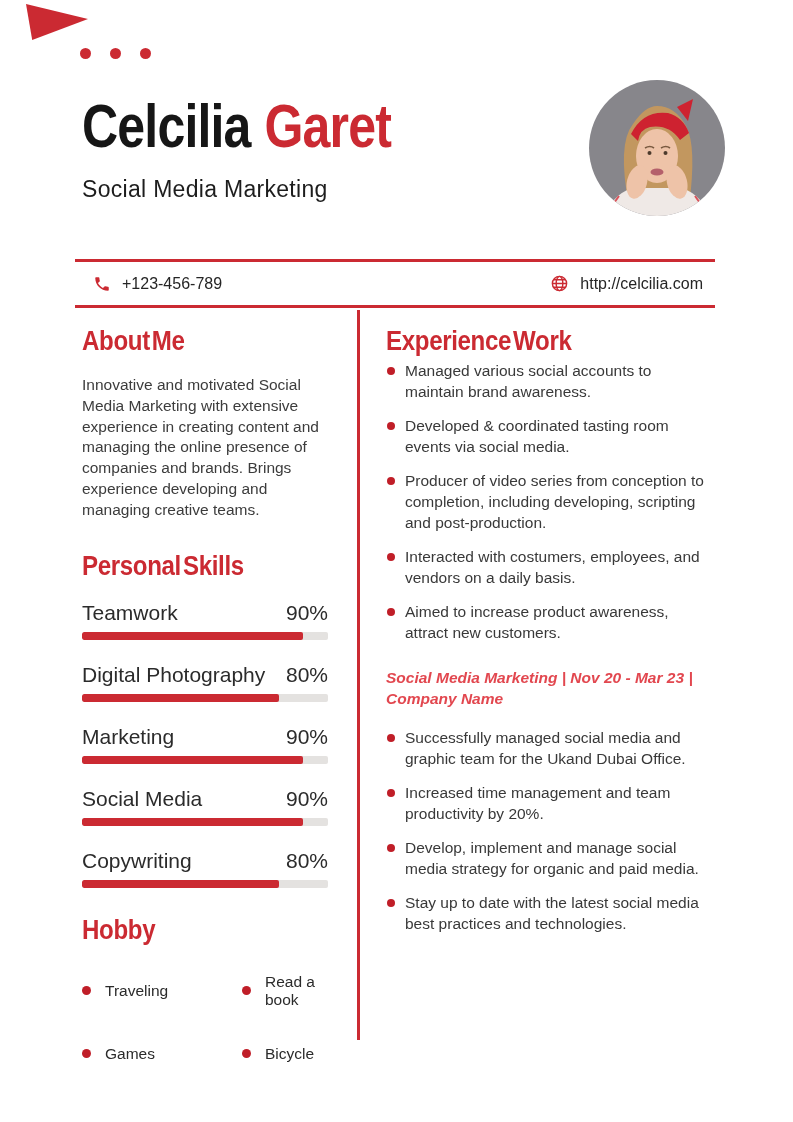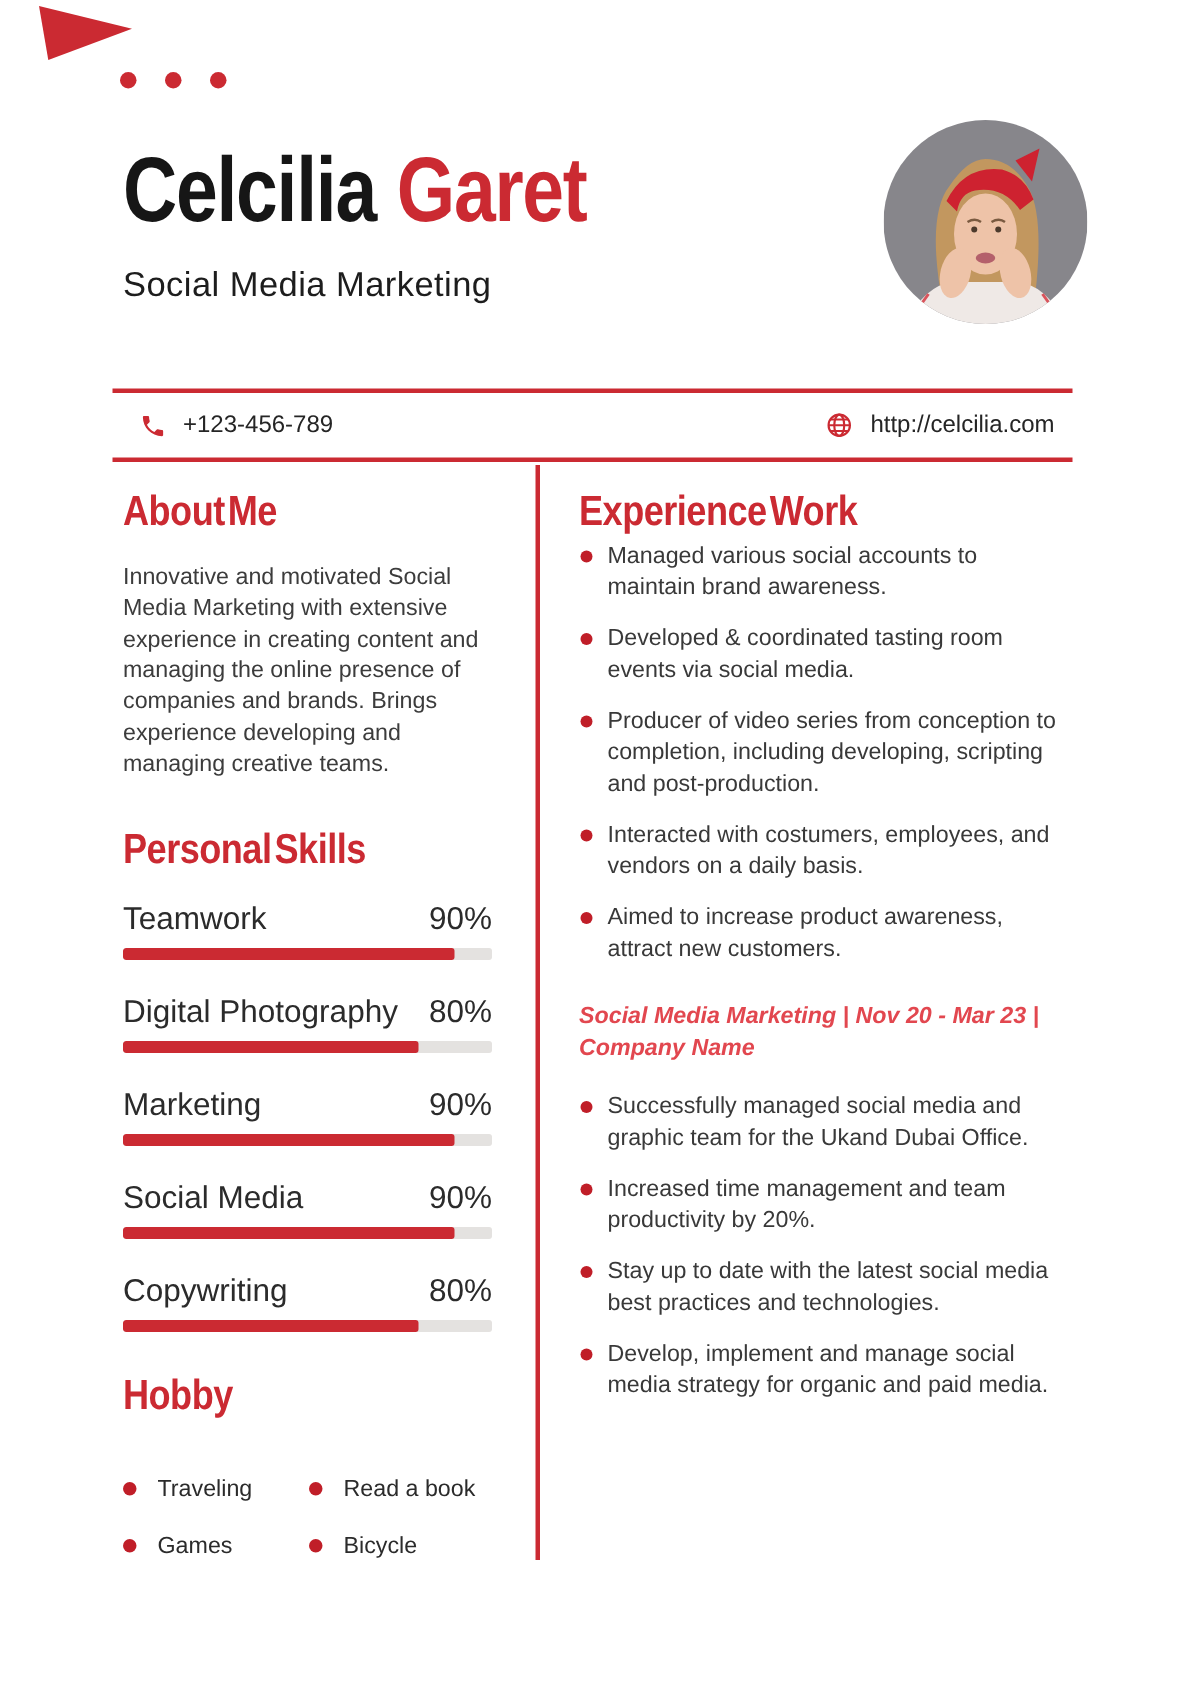--- a/index.html
+++ b/index.html
@@ -40,21 +40,21 @@
   .about-text{margin-top:15px;font-size:15.5px;line-height:20.8px;color:#3c3c3c;}
 
   .skills-title{margin-top:26px;}
   .skills{margin-top:16px;}
   .skill{margin-bottom:23px;}
   .skill-top{display:flex;justify-content:space-between;align-items:baseline;font-size:21px;color:#2b2b2b;}
   .bar{margin-top:7px;height:8px;background:#e4e2e0;border-radius:2px;overflow:hidden;}
   .fill{height:100%;background:#cb2a32;border-radius:2px;}
 
   .hobby-title{margin-top:14px;}
-  .hobby-grid{margin-top:35px;display:grid;grid-template-columns:124px 1fr;row-gap:20px;}
+  .hobby-grid{margin-top:24px;display:grid;grid-template-columns:124px 1fr;row-gap:20px;gap:36px;}
   .hobby-item{display:flex;align-items:center;gap:14px;font-size:15.5px;color:#2b2b2b;}
   .rdot{width:9px;height:9px;border-radius:50%;background:#c01e28;flex:0 0 auto;}
 
   .job-heading{margin:10px 0 18px 0;font-size:15.5px;line-height:21px;font-style:italic;color:#e2474f;font-weight:600;}
   .job-heading.second{margin-top:24px;}
   ul.blist{list-style:none;margin:0;padding:0;}
   ul.blist li{position:relative;padding-left:19px;margin-bottom:13px;font-size:15.5px;line-height:21px;color:#393939;}
   ul.blist .bdot{position:absolute;left:1px;top:7px;width:8px;height:8px;border-radius:50%;background:#c01e28;}
 </style>
 </head>
@@ -194,16 +194,16 @@
     <li><span class="bdot"></span><span>Developed &amp; coordinated tasting room events via social media.</span></li>
     <li><span class="bdot"></span><span>Producer of video series from conception to completion, including developing, scripting and post-production.</span></li>
     <li><span class="bdot"></span><span>Interacted with costumers, employees, and vendors on a daily basis.</span></li>
     <li><span class="bdot"></span><span>Aimed to increase product awareness, attract new customers.</span></li>
   </ul>
 
   <div class="job-heading second">Social Media Marketing | Nov 20 - Mar 23 | Company Name</div>
   <ul class="blist">
     <li><span class="bdot"></span><span>Successfully managed social media and graphic team for the Ukand Dubai Office.</span></li>
     <li><span class="bdot"></span><span>Increased time management and team productivity by 20%.</span></li>
+    <li><span class="bdot"></span><span>Develop, implement and manage social media strategy for organic and paid media.</span></li>
     <li><span class="bdot"></span><span>Stay up to date with the latest social media best practices and technologies.</span></li>
-    <li><span class="bdot"></span><span>Develop, implement and manage social media strategy for organic and paid media.</span></li>
   </ul>
 </div>
 
 </body></html>

